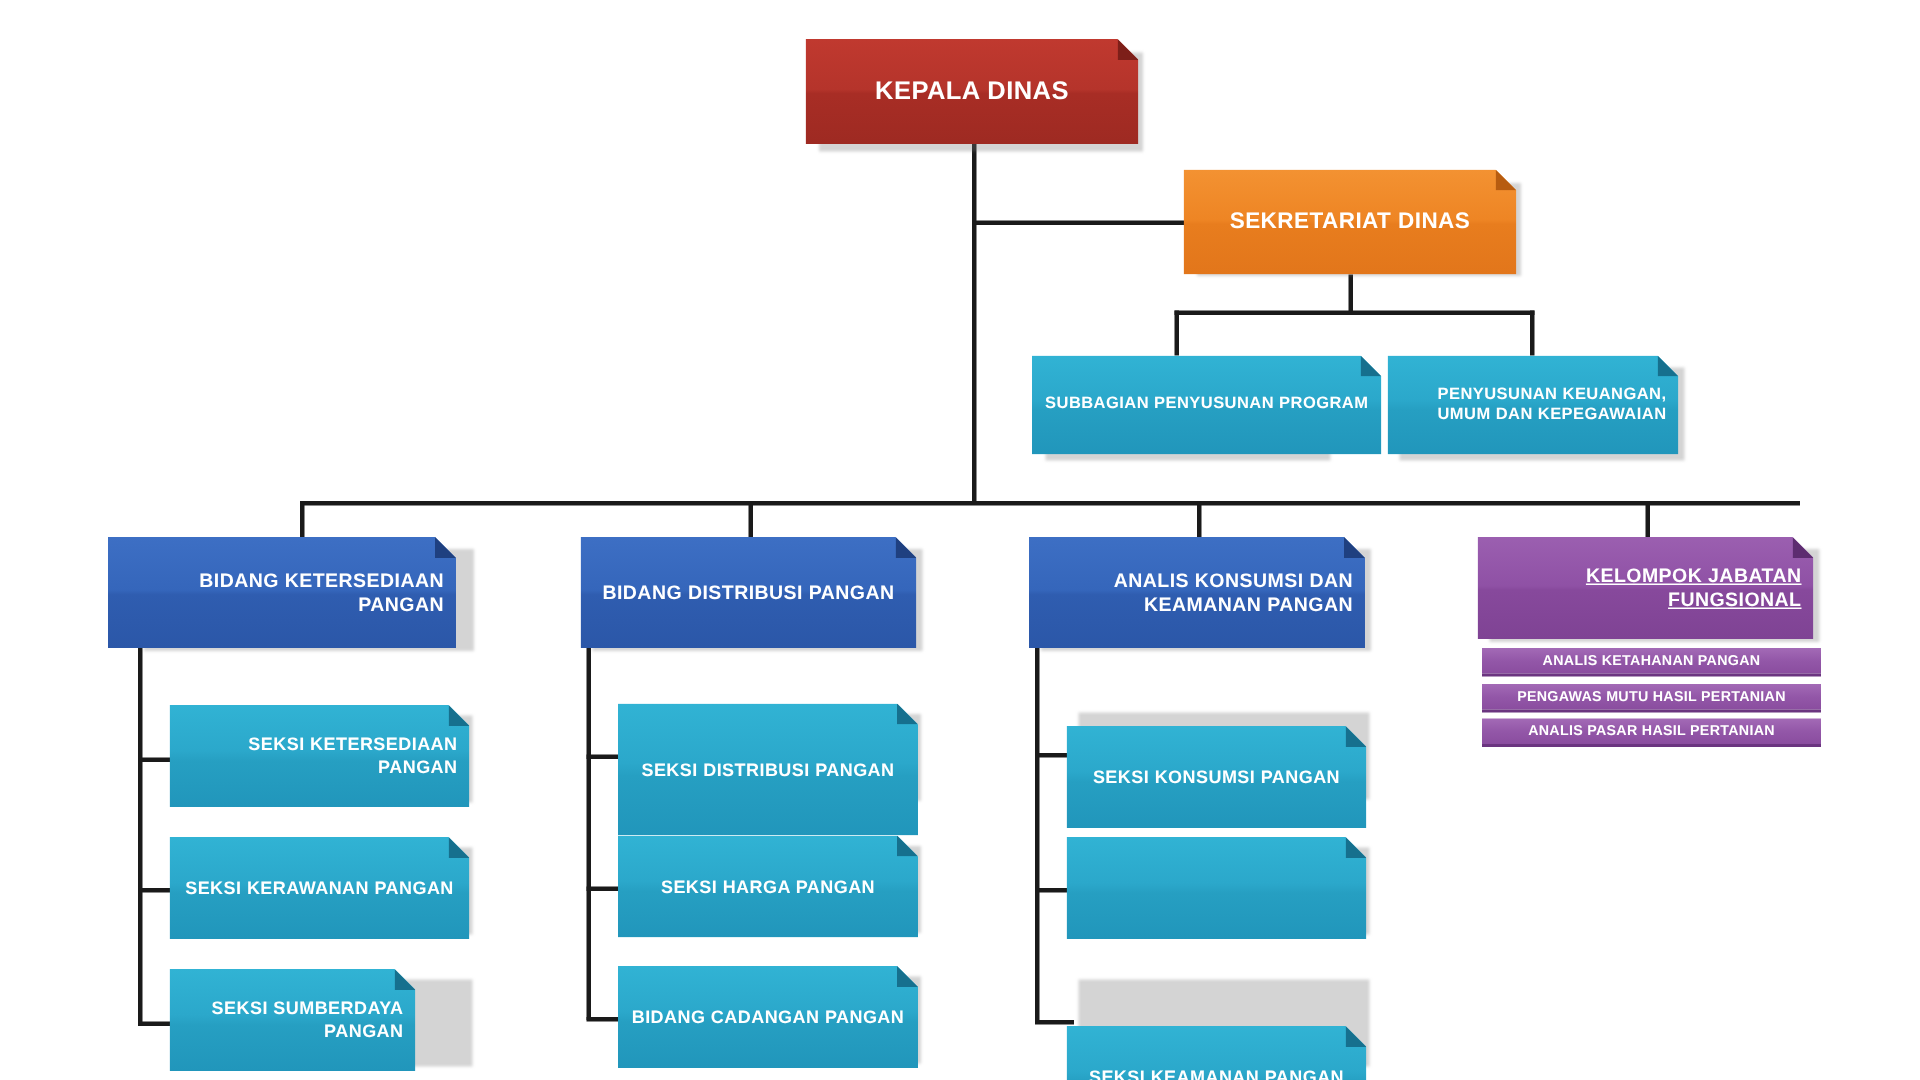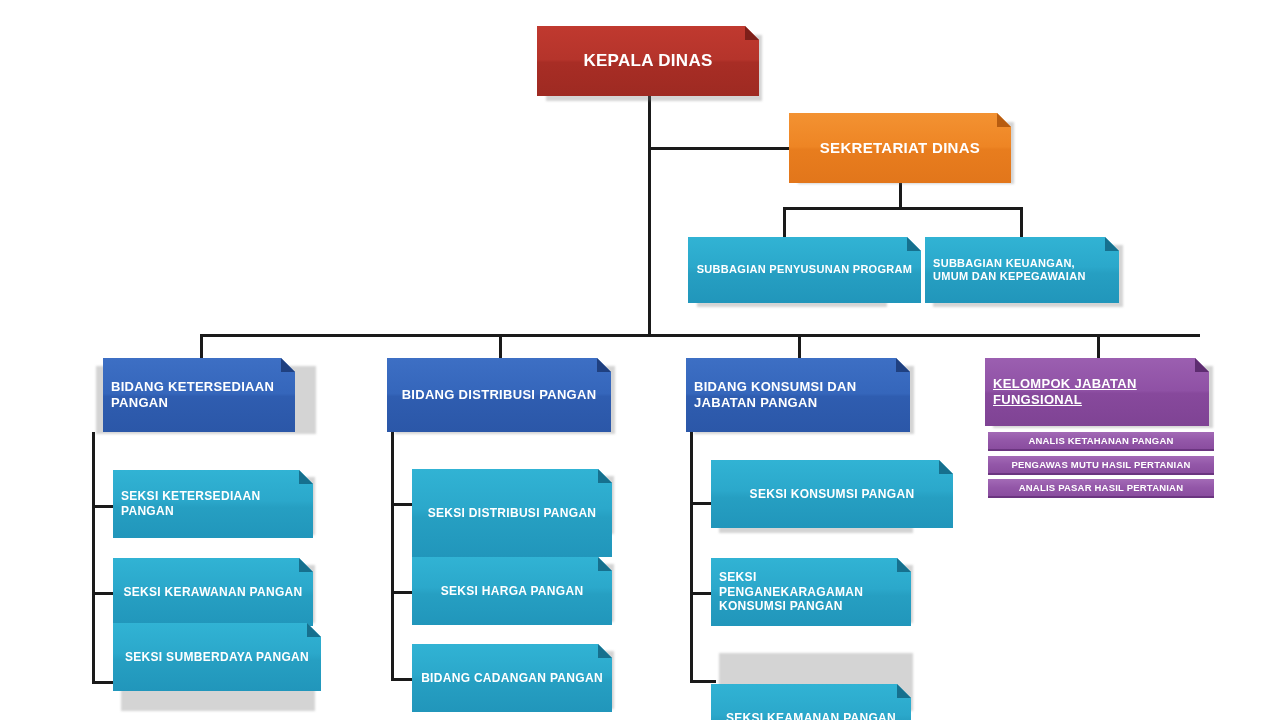--- a/index.html
+++ b/index.html
@@ -22,21 +22,21 @@
   .line {
     position: absolute;
     background: #1a1a1a;
   }
   .node {
     position: absolute;
     box-sizing: border-box;
     display: flex;
     align-items: center;
     justify-content: center;
-    text-align: left;
+    text-align: right;
     color: #ffffff;
     font-weight: bold;
     letter-spacing: 0.3px;
     line-height: 1.22;
     padding: 4px 8px;
   }
   
   .node .face {
     position: absolute;
     left: 0; top: 0; right: 0; bottom: 0;
@@ -180,42 +180,42 @@
   <div class="node n-cyan t11" style="left:688px; top:237px; width:233px; height:66px;">
     <div class="face"></div>
     <div class="bevel"></div>
     <span class="label">SUBBAGIAN PENYUSUNAN PROGRAM</span>
   </div>
 
   <div class="shadow" style="left:933px; top:245px; width:190px; height:62px;"></div>
   <div class="node n-cyan t11" style="left:925px; top:237px; width:194px; height:66px;">
     <div class="face"></div>
     <div class="bevel"></div>
-    <span class="label">SUBBAGIAN KEUANGAN, UMUM DAN KEPEGAWAIAN</span>
+    <span class="label">PENYUSUNAN KEUANGAN, UMUM DAN KEPEGAWAIAN</span>
   </div>
 
   <div class="shadow" style="left:96px; top:366px; width:220px; height:68px;"></div>
-  <div class="node n-blue t13" style="left:103px; top:358px; width:192px; height:74px;">
+  <div class="node n-blue t13" style="left:72px; top:358px; width:232px; height:74px;">
     <div class="face"></div>
     <div class="bevel"></div>
     <span class="label">BIDANG KETERSEDIAAN PANGAN</span>
   </div>
 
   <div class="shadow" style="left:395px; top:366px; width:220px; height:68px;"></div>
   <div class="node n-blue t13" style="left:387px; top:358px; width:224px; height:74px;">
     <div class="face"></div>
     <div class="bevel"></div>
     <span class="label">BIDANG DISTRIBUSI PANGAN</span>
   </div>
 
   <div class="shadow" style="left:694px; top:366px; width:220px; height:68px;"></div>
   <div class="node n-blue t13" style="left:686px; top:358px; width:224px; height:74px;">
     <div class="face"></div>
     <div class="bevel"></div>
-    <span class="label">BIDANG KONSUMSI DAN JABATAN PANGAN</span>
+    <span class="label">ANALIS KONSUMSI DAN KEAMANAN PANGAN</span>
   </div>
 
   <div class="shadow" style="left:993px; top:366px; width:220px; height:62px;"></div>
   <div class="node n-purple t13" style="left:985px; top:358px; width:224px; height:68px;text-decoration:underline;">
     <div class="face"></div>
     <div class="bevel"></div>
     <span class="label">KELOMPOK JABATAN FUNGSIONAL</span>
   </div>
 
   <div class="bar" style="left:988px; top:432px; width:226px; height:19px;">
@@ -236,21 +236,21 @@
   </div>
 
   <div class="shadow" style="left:121px; top:565px; width:194px; height:58px;"></div>
   <div class="node n-cyan t12" style="left:113px; top:558px; width:200px; height:68px;">
     <div class="face"></div>
     <div class="bevel"></div>
     <span class="label">SEKSI KERAWANAN PANGAN</span>
   </div>
 
   <div class="shadow" style="left:121px; top:653px; width:194px; height:58px;"></div>
-  <div class="node n-cyan t12" style="left:113px; top:623px; width:208px; height:68px;">
+  <div class="node n-cyan t12" style="left:113px; top:646px; width:164px; height:68px;">
     <div class="face"></div>
     <div class="bevel"></div>
     <span class="label">SEKSI SUMBERDAYA PANGAN</span>
   </div>
 
   <div class="shadow" style="left:420px; top:476px; width:194px; height:58px;"></div>
   <div class="node n-cyan t12" style="left:412px; top:469px; width:200px; height:88px;">
     <div class="face"></div>
     <div class="bevel"></div>
     <span class="label">SEKSI DISTRIBUSI PANGAN</span>
@@ -264,31 +264,30 @@
   </div>
 
   <div class="shadow" style="left:420px; top:651px; width:194px; height:58px;"></div>
   <div class="node n-cyan t12" style="left:412px; top:644px; width:200px; height:68px;">
     <div class="face"></div>
     <div class="bevel"></div>
     <span class="label">BIDANG CADANGAN PANGAN</span>
   </div>
 
   <div class="shadow" style="left:719px; top:475px; width:194px; height:58px;"></div>
-  <div class="node n-cyan t12" style="left:711px; top:460px; width:242px; height:68px;">
+  <div class="node n-cyan t12" style="left:711px; top:484px; width:200px; height:68px;">
     <div class="face"></div>
     <div class="bevel"></div>
     <span class="label">SEKSI KONSUMSI PANGAN</span>
   </div>
 
   <div class="shadow" style="left:719px; top:565px; width:194px; height:58px;"></div>
   <div class="node n-cyan t12" style="left:711px; top:558px; width:200px; height:68px;">
     <div class="face"></div>
     <div class="bevel"></div>
-    <span class="label">SEKSI PENGANEKARAGAMAN KONSUMSI PANGAN</span>
   </div>
 
   <div class="shadow" style="left:719px; top:653px; width:194px; height:58px;"></div>
   <div class="node n-cyan t12" style="left:711px; top:646px; width:200px; height:68px;margin-top:38px;">
     <div class="face"></div>
     <div class="bevel"></div>
     <span class="label">SEKSI KEAMANAN PANGAN</span>
   </div>
 
 </div>

